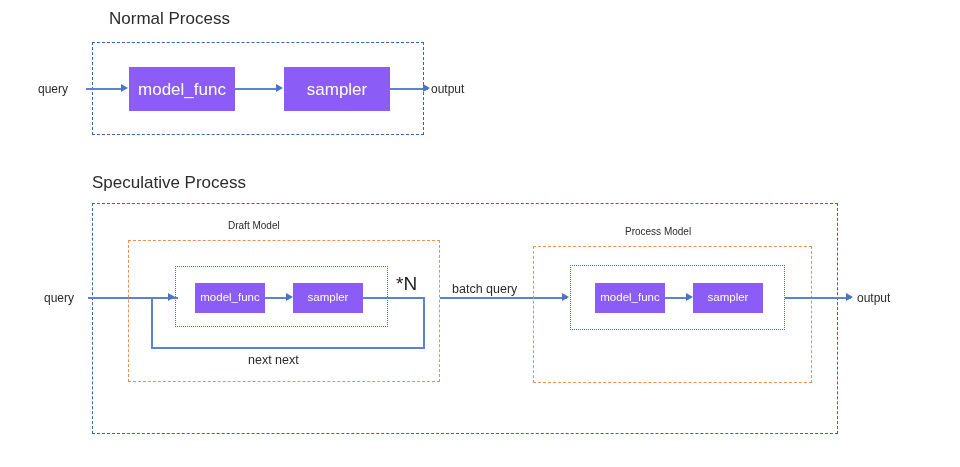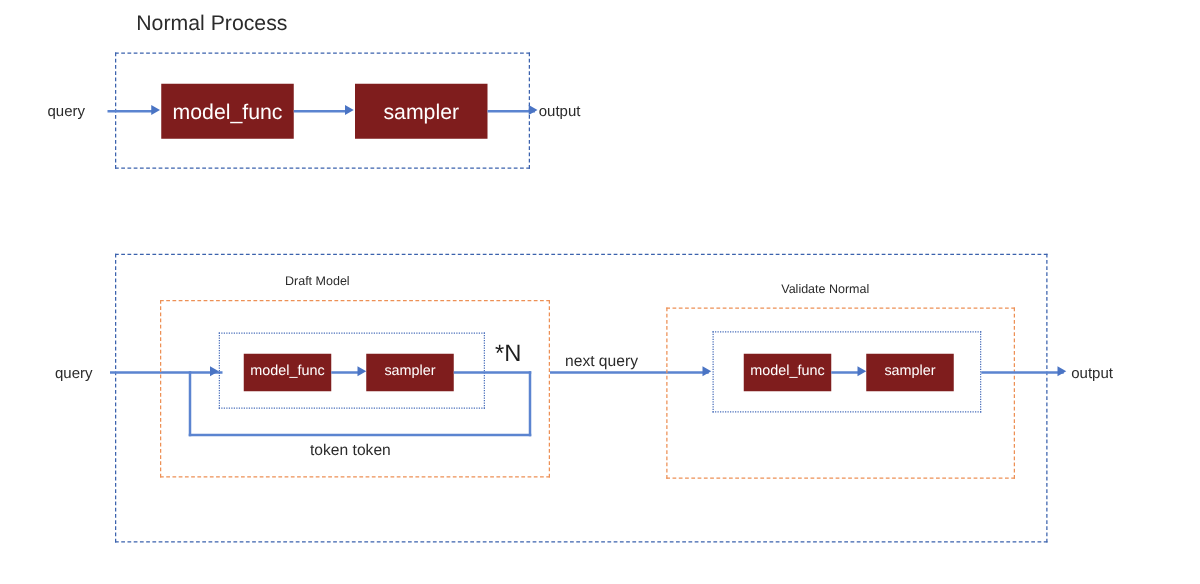--- a/index.html
+++ b/index.html
@@ -66,21 +66,21 @@
     background: transparent;
   }
   .dot-blue {
     border: 1.3px dotted #4a6fbb;
     box-sizing: border-box;
     background: transparent;
   }
 
   
   .proc-box {
-    background: #7f1d1d;
+    background: #8b5cf6;
     color: #ffffff;
     display: flex;
     align-items: center;
     justify-content: center;
     box-sizing: border-box;
     line-height: 1;
   }
   .proc-box.big   { font-size: 17px; }
   .proc-box.small { font-size: 11.5px; }
 
@@ -117,20 +117,21 @@
 
   <div class="abs hline" style="left:235px; top:88px; width:42px;"></div>
   <div class="abs arrow-right" style="left:276px; top:84px;"></div>
 
   <div class="abs proc-box big" style="left:284px; top:67px; width:106px; height:44px;">sampler</div>
 
   <div class="abs hline" style="left:390px; top:88px; width:38px;"></div>
   <div class="abs arrow-right" style="left:423px; top:84px;"></div>
   <div class="abs edge-label" style="left:431px; top:83px;">output</div>
 
+  <div class="abs section-title" style="left:92px; top:174px;">Speculative Process</div>
 
   <div class="abs dash-blue" style="left:92px; top:203px; width:746px; height:231px;"></div>
 
   <div class="abs edge-label" style="left:44px; top:292px;">query</div>
   <div class="abs hline" style="left:88px; top:297px; width:90px;"></div>
   <div class="abs arrow-right" style="left:168px; top:293px;"></div>
 
   <div class="abs group-title" style="left:228px; top:221px;">Draft Model</div>
 
   <div class="abs dash-orange" style="left:128px; top:240px; width:312px; height:142px;"></div>
@@ -144,27 +145,27 @@
 
   <div class="abs proc-box small" style="left:293px; top:283px; width:70px; height:30px;">sampler</div>
 
   <div class="abs star-n" style="left:396px; top:274px;">*N</div>
 
   <div class="abs hline" style="left:363px; top:297px; width:62px;"></div>
   <div class="abs vline" style="left:423px; top:297px; height:52px;"></div>
   <div class="abs hline" style="left:151px; top:347px; width:274px;"></div>
   <div class="abs vline" style="left:151px; top:297px; height:52px;"></div>
 
-  <div class="abs small-edge-label" style="left:248px; top:354px;">token token</div>
+  <div class="abs small-edge-label" style="left:248px; top:354px;">next next</div>
 
-  <div class="abs small-edge-label" style="left:452px; top:283px;">next query</div>
+  <div class="abs small-edge-label" style="left:452px; top:283px;">batch query</div>
   <div class="abs hline" style="left:440px; top:297px; width:127px;"></div>
   <div class="abs arrow-right" style="left:562px; top:293px;"></div>
 
-  <div class="abs group-title" style="left:625px; top:227px;">Validate Normal</div>
+  <div class="abs group-title" style="left:625px; top:227px;">Process Model</div>
 
   <div class="abs dash-orange" style="left:533px; top:246px; width:279px; height:137px;"></div>
 
   <div class="abs dot-blue" style="left:570px; top:265px; width:215px; height:65px;"></div>
 
   <div class="abs proc-box small" style="left:595px; top:283px; width:70px; height:30px;">model_func</div>
 
   <div class="abs hline" style="left:665px; top:297px; width:24px;"></div>
   <div class="abs arrow-right" style="left:686px; top:293px;"></div>
 

